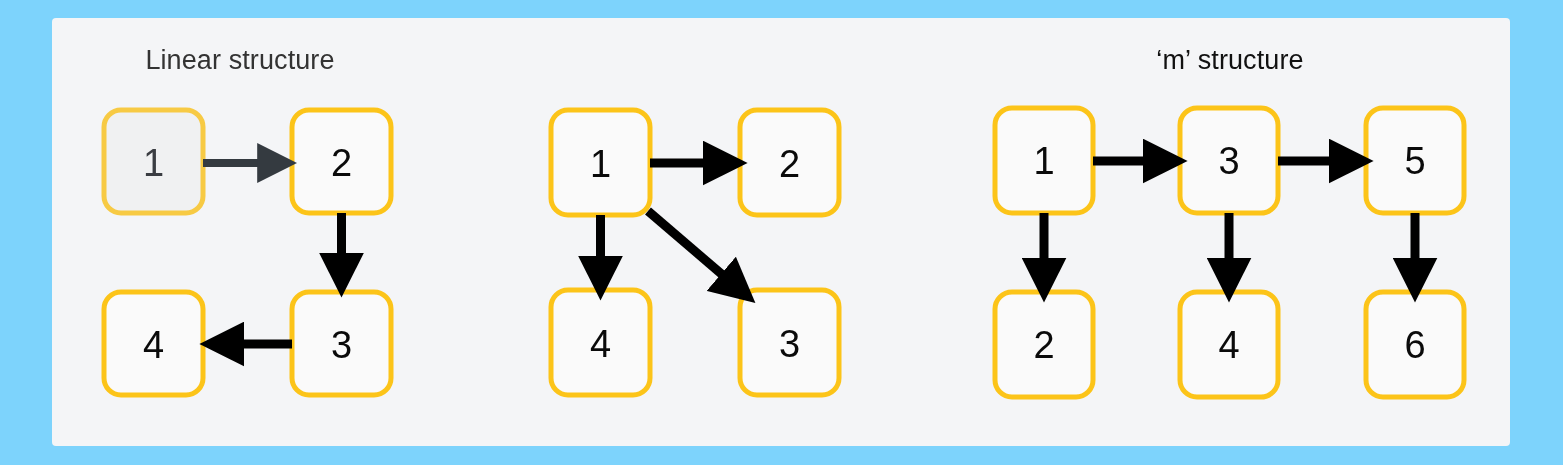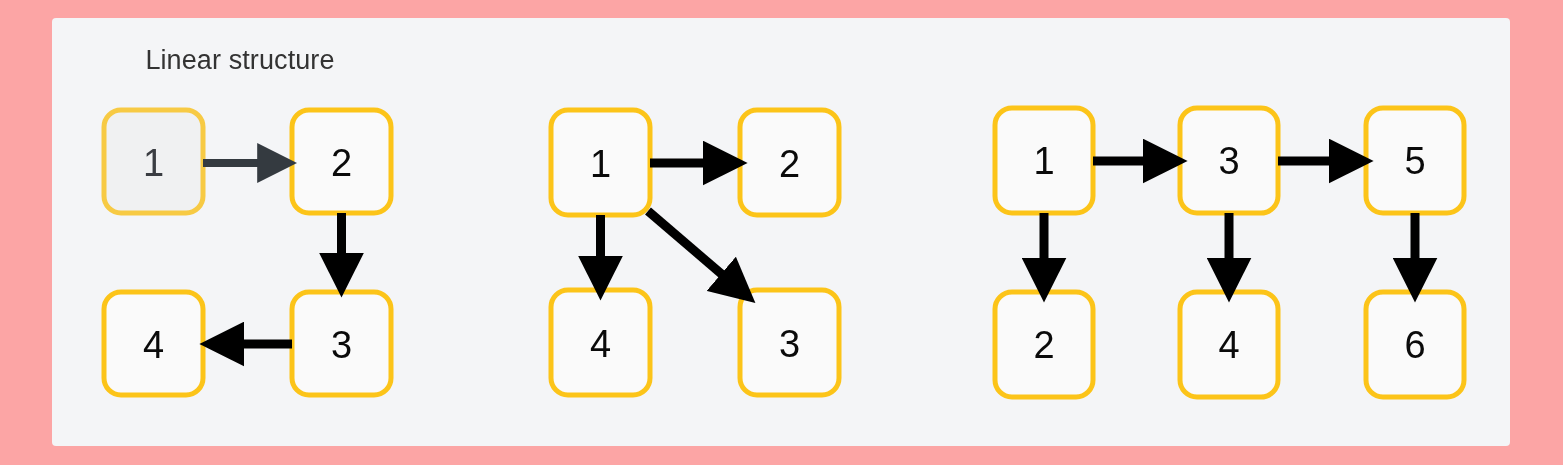--- a/index.html
+++ b/index.html
@@ -10,21 +10,21 @@
   body {
     width: 1563px;
     height: 465px;
     font-family: "Liberation Sans", sans-serif;
     overflow: hidden;
   }
   #figure-root {
     position: relative;
     width: 1563px;
     height: 465px;
-    background: #fca5a5;
+    background: #7dd3fc;
   }
   #figure-panel {
     position: absolute;
     left: 52px;
     top: 18px;
     width: 1458px;
     height: 428px;
     background: #f4f5f7;
     border-radius: 4px;
   }
@@ -77,20 +77,21 @@
 </head>
 <body>
 
 <div id="figure-root">
 
   <div id="figure-panel"></div>
 
   <div class="panel-title" id="title-linear">Linear structure</div>
 
 
+  <div class="panel-title" id="title-mstruct">‘m’ structure</div>
 
   <svg id="diagram-svg" viewBox="0 0 1563 465">
     <defs>
       <marker id="ah-black" markerWidth="5" markerHeight="5" refX="2.6" refY="2.5" orient="auto" markerUnits="strokeWidth">
         <path d="M0,0 L5,2.5 L0,5 z" fill="#000000"></path>
       </marker>
       <marker id="ah-muted" markerWidth="5" markerHeight="5" refX="2.6" refY="2.5" orient="auto" markerUnits="strokeWidth">
         <path d="M0,0 L5,2.5 L0,5 z" fill="#343a40"></path>
       </marker>
     </defs>

